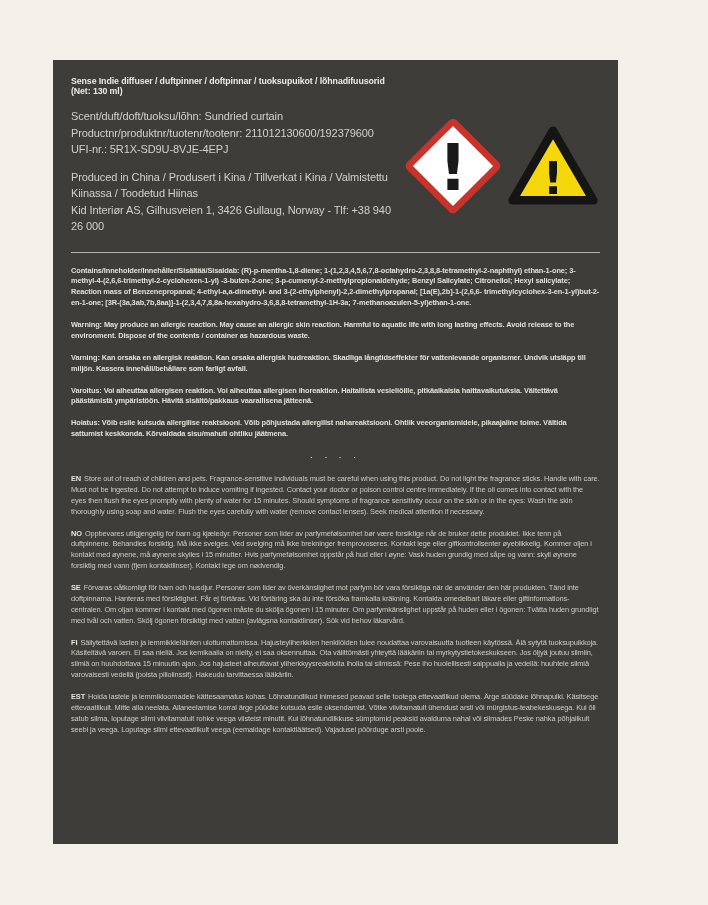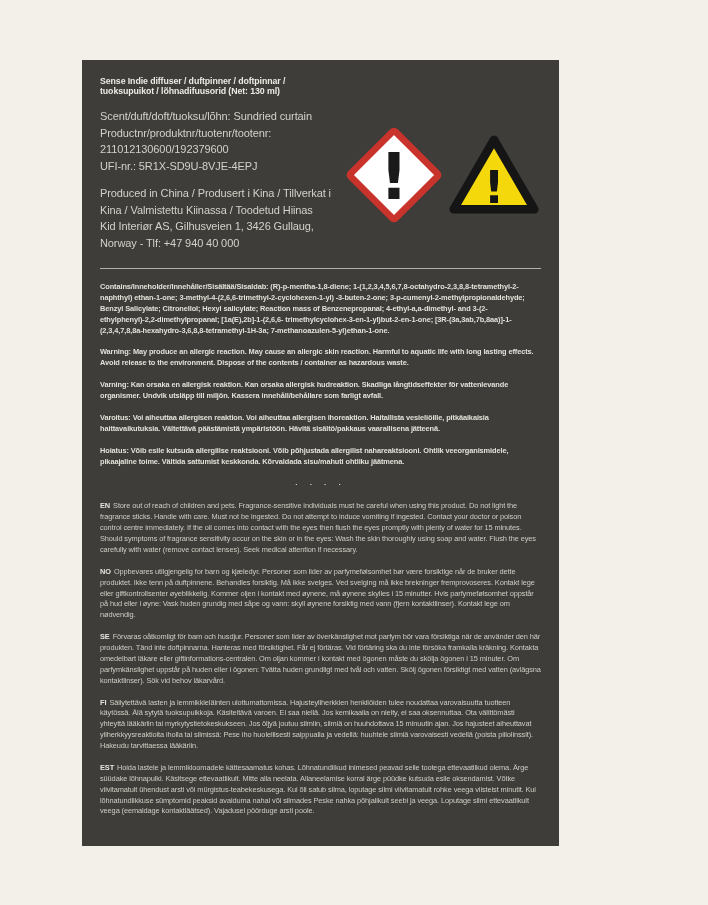--- a/index.html
+++ b/index.html
@@ -5,22 +5,22 @@
   * { margin:0; padding:0; box-sizing:border-box; }
   html,body { width:708px; height:905px; }
   body {
     background:#f2f0e9;
     font-family:"Liberation Sans", sans-serif;
     position:relative;
     overflow:hidden;
   }
   .label {
     position:absolute;
-    left:82px; top:60px;
-    width:477px; min-height:784px;
+    left:53px; top:60px;
+    width:565px; min-height:784px;
     background:#3e3d39;
     padding:15px 18px 18px 18px;
     color:#d9d7d0;
   }
   .header { display:flex; }
   .header-text { flex:1 1 auto; min-width:0; padding-top:1px; }
   .title {
     color:#eceae3;
     font-weight:bold;
     font-size:8.8px;
@@ -73,21 +73,21 @@
   <div class="header">
     <div class="header-text">
       <div class="title">Sense Indie diffuser / duftpinner / doftpinnar / tuoksupuikot / lõhnadifuusorid (Net: 130 ml)</div>
       <div class="info-block">
         <div>Scent/duft/doft/tuoksu/lõhn: Sundried curtain</div>
         <div>Productnr/produktnr/tuotenr/tootenr: 211012130600/192379600</div>
         <div>UFI-nr.: 5R1X-SD9U-8VJE-4EPJ</div>
       </div>
       <div class="info-block">
         <div>Produced in China / Produsert i Kina / Tillverkat i Kina / Valmistettu Kiinassa / Toodetud Hiinas</div>
-        <div>Kid Interiør AS, Gilhusveien 1, 3426 Gullaug, Norway - Tlf: +47 940 40 000</div>
+        <div>Kid Interiør AS, Gilhusveien 1, 3426 Gullaug, Norway - Tlf: +38 940 26 000</div>
       </div>
     </div>
 
     <div class="pictograms">
       <svg width="96" height="96" viewBox="0 0 100 100">
         <rect x="17" y="17" width="66" height="66" rx="2" transform="rotate(45 50 50)" fill="#ffffff" stroke-width="7" stroke="#c8332b"></rect>
         <text x="50" y="75" text-anchor="middle" font-size="66" font-weight="bold" font-family="DejaVu Sans, sans-serif" fill="#1a1a1a">!</text>
       </svg>
       <svg width="94" height="84" viewBox="0 0 100 89">
         <path d="M50 7 L93 81 L7 81 Z" stroke="#151515" stroke-width="9" stroke-linejoin="round" fill="#f5d80c"></path>

